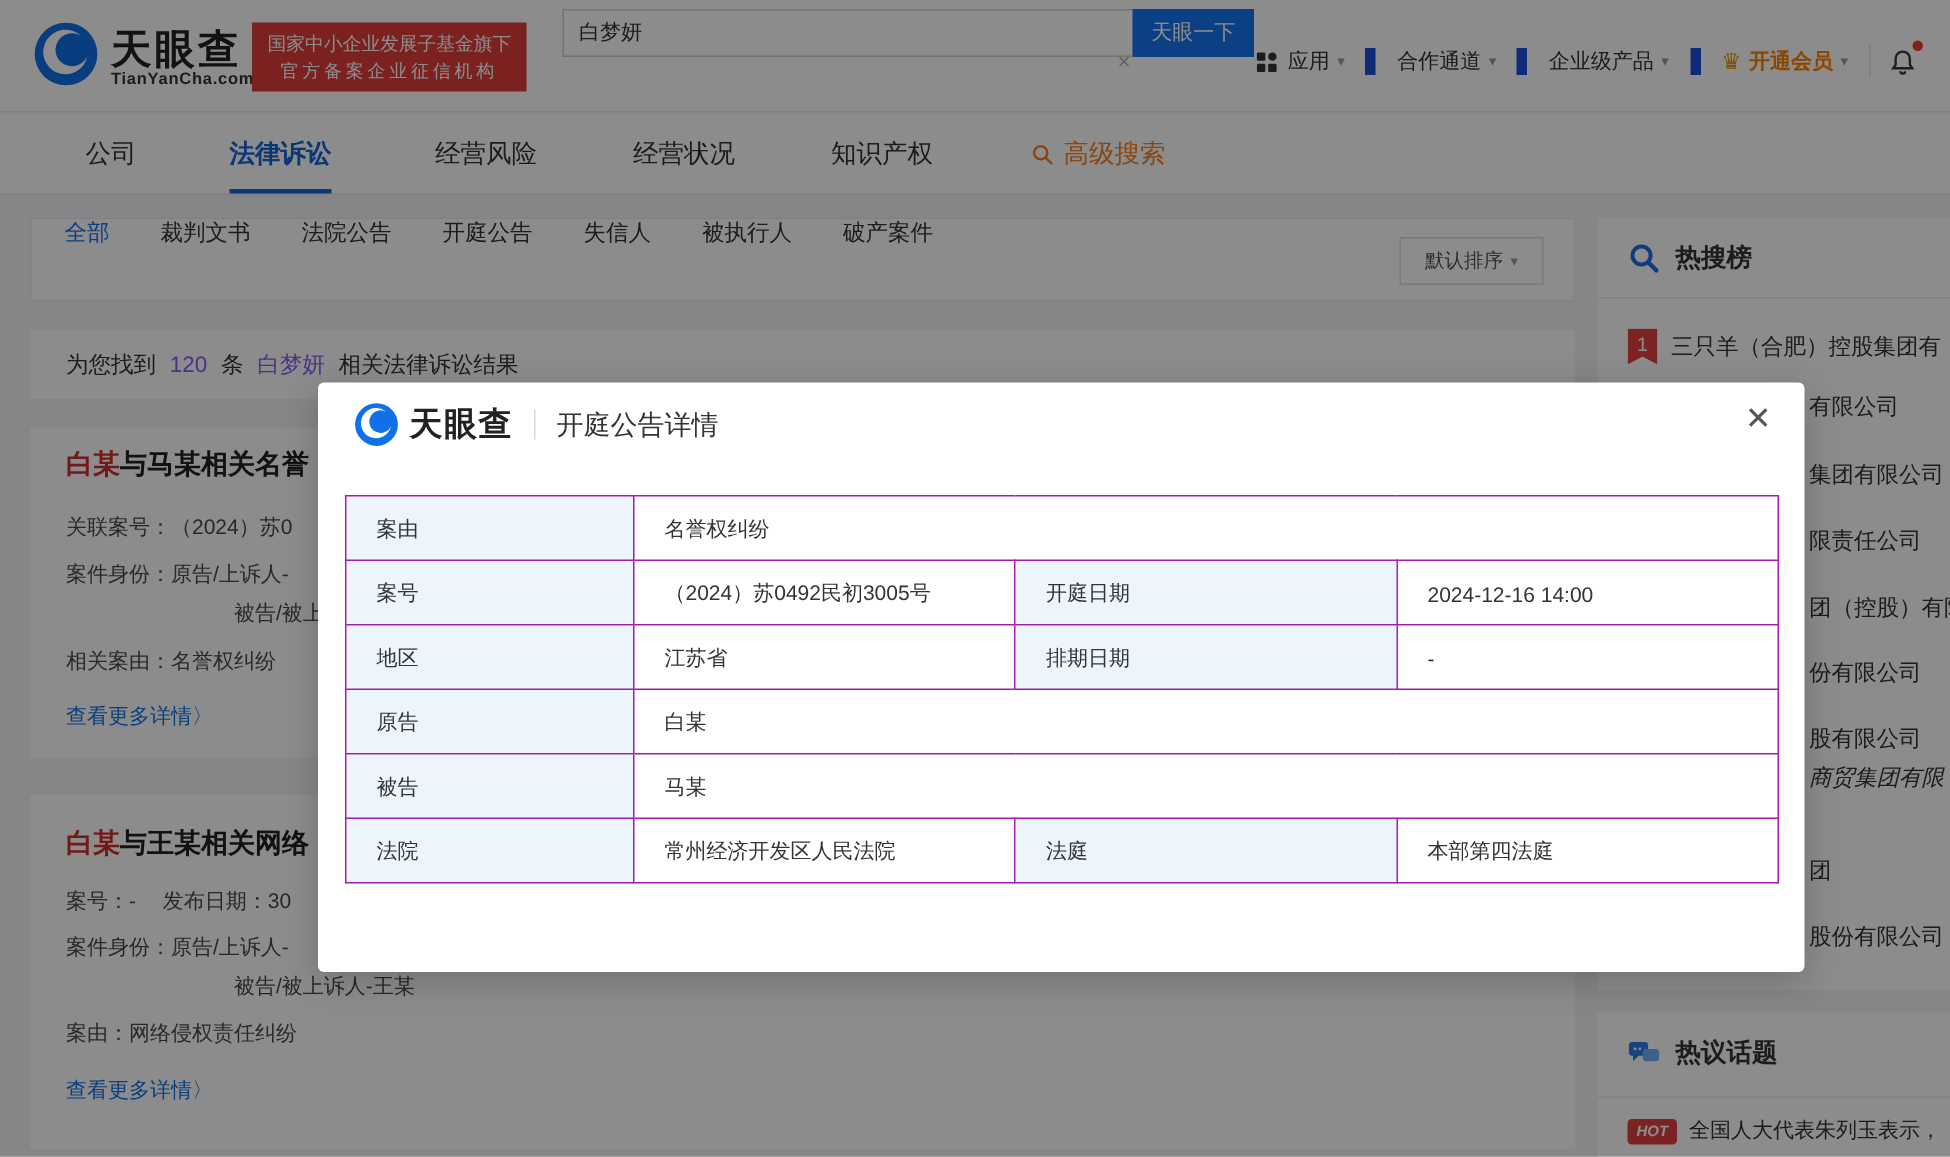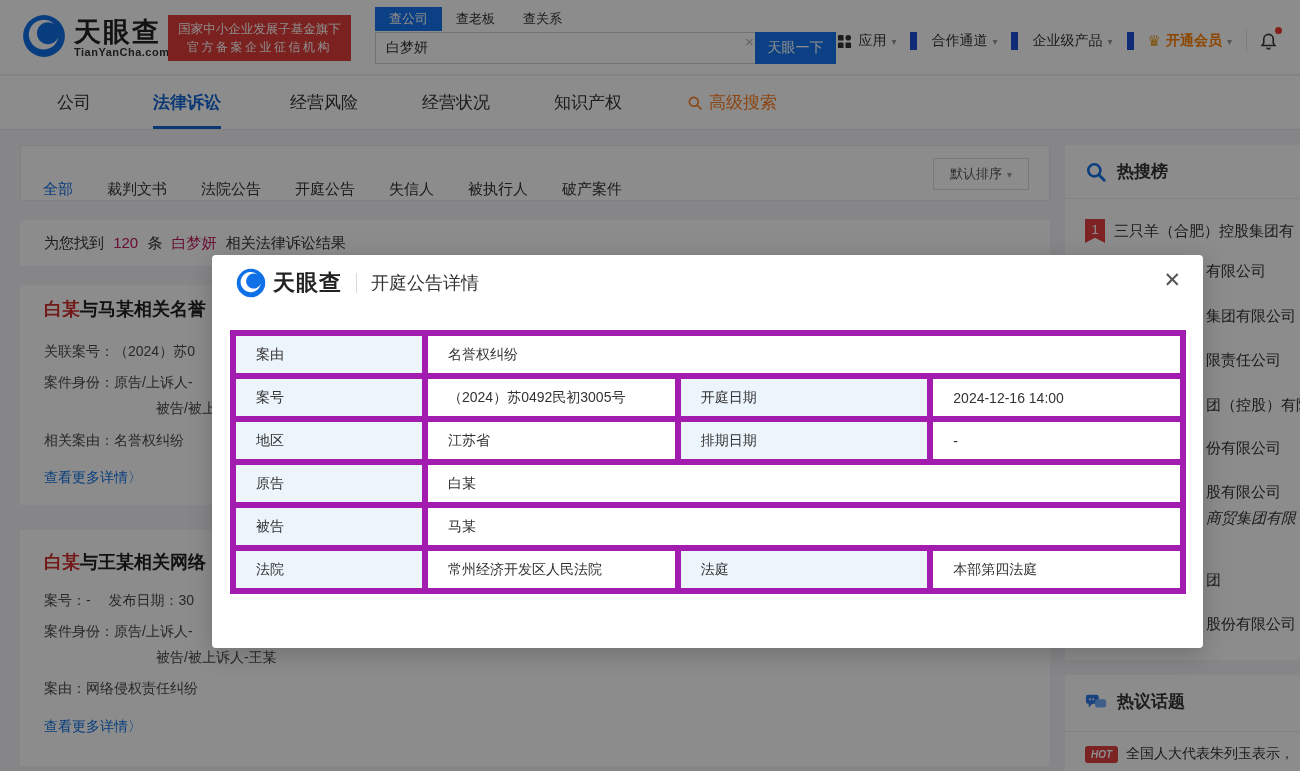--- a/index.html
+++ b/index.html
@@ -35,27 +35,27 @@
   
   .nav { position:absolute; left:0; top:76px; width:1300px; height:54px; background:#fff; border-bottom:1px solid #e6e6e6; z-index:1; }
   .nav-item { position:absolute; top:0; height:53px; line-height:53px; font-size:17px; color:#333; cursor:pointer; }
   .nav-item.active { color:#1467d5; font-weight:bold; }
   .nav-item.active::after { content:""; position:absolute; left:0; right:0; bottom:0; height:3px; background:#1467d5; }
   .nav-adv { color:#ff7d1f; display:flex; align-items:center; }
   .nav-adv svg { margin-right:6px; }
 
   
   .filter-card { position:absolute; left:20px; top:145px; width:1030px; height:56px; background:#fff; border:1px solid #ebebeb; z-index:1; }
-  .filter-tabs { position:absolute; left:22px; top:16px; height:54px; display:flex; align-items:center; }
+  .filter-tabs { position:absolute; left:22px; top:0; height:54px; display:flex; }
   .ftab { font-size:15px; color:#333; margin-right:34px; cursor:pointer; white-space:nowrap; }
   .ftab.active { color:#1672e8; }
   .sort-box { position:absolute; right:20px; top:12px; width:96px; height:32px; border:1px solid #dcdcdc; font-size:13px; color:#555; display:flex; align-items:center; justify-content:center; cursor:pointer; background:#fff; }
   .count-card { position:absolute; left:20px; top:220px; width:1030px; height:46px; background:#fff; z-index:1; }
   .count-line { position:absolute; left:24px; top:14px; font-size:15px; color:#333; }
-  .count-line .red { color:#be185d; margin:0 5px; }
+  .count-line .red { color:#8b5cf6; margin:0 5px; }
   .result-card { position:absolute; left:20px; width:1030px; background:#fff; z-index:1; }
   .rc-title { position:absolute; left:24px; font-size:18px; font-weight:bold; color:#222; white-space:nowrap; }
   .rc-title .red { color:#d0302c; }
   .rc-line { position:absolute; left:24px; font-size:14px; color:#4a4a4a; white-space:nowrap; }
   .rc-more { position:absolute; left:24px; font-size:14px; color:#1374e6; cursor:pointer; }
 
   
   .side-card { position:absolute; left:1065px; width:250px; background:#fff; z-index:1; }
   .side-head { position:absolute; left:20px; top:15px; display:flex; align-items:center; }
   .side-head .t { font-size:17px; font-weight:bold; color:#333; margin-left:10px; }
@@ -70,21 +70,21 @@
 
   
   .backdrop { position:absolute; inset:0; background:rgba(0,0,0,0.45); z-index:50; }
   .modal { position:absolute; left:212px; top:255px; width:991px; height:393px; background:#fff; border-radius:4px; z-index:100; box-shadow:0 6px 24px rgba(0,0,0,.2); }
   .modal-head { position:absolute; left:24px; top:13px; display:flex; align-items:center; }
   .m-logo-name { font-size:22px; font-weight:bold; color:#222; letter-spacing:1px; margin-left:7px; }
   .m-divider { width:1px; height:20px; background:#d9d9d9; margin:0 14px; }
   .m-title { font-size:18px; color:#333; }
   .m-close { position:absolute; right:22px; top:14px; font-size:21px; color:#555; cursor:pointer; line-height:22px; }
   .m-table { position:absolute; left:18px; top:75px; width:956px; border-collapse:collapse; table-layout:fixed; font-size:14px; color:#333; }
-  .m-table td { border:6px solid #a21caf; height:43px; padding:1px 12px 0 20px; background:#fff; overflow:hidden; white-space:nowrap;margin-left:20px; }
+  .m-table td { border:1px solid #a21caf; height:43px; padding:1px 12px 0 20px; background:#fff; overflow:hidden; white-space:nowrap;margin-left:20px; }
   .m-table td.lbl { background:#edf5fc; }
   .c1 { width:192px; } .c2 { width:286px; } .c3 { width:190px; } .c4 { width:288px; }
 </style>
 </head>
 <body>
 
 <div class="header">
   <div class="logo-wrap">
     <span>
       <svg width="44" height="44" viewBox="0 0 40 40">
@@ -96,25 +96,20 @@
     <span class="logo-text">
       <div class="logo-name">天眼查</div>
       <div class="logo-domain">TianYanCha.com</div>
     </span>
   </div>
   <div class="gov-badge">
     <div class="l1">国家中小企业发展子基金旗下</div>
     <div class="l2">官方备案企业征信机构</div>
   </div>
   <div class="search-area">
-    <div class="search-tabs">
-      <span class="search-tab active">查公司</span>
-      <span class="search-tab">查老板</span>
-      <span class="search-tab">查关系</span>
-    </div>
     <div class="search-row">
       <input class="search-input" value="白梦妍" style="">
       <button class="search-btn">天眼一下</button>
     </div>
   </div>
   <span class="clear-x">×</span>
   <div class="top-menu">
     <span class="menu-item">
       <span style="margin-right:6px;display:flex;">
         <svg width="15" height="15" viewBox="0 0 16 16">

